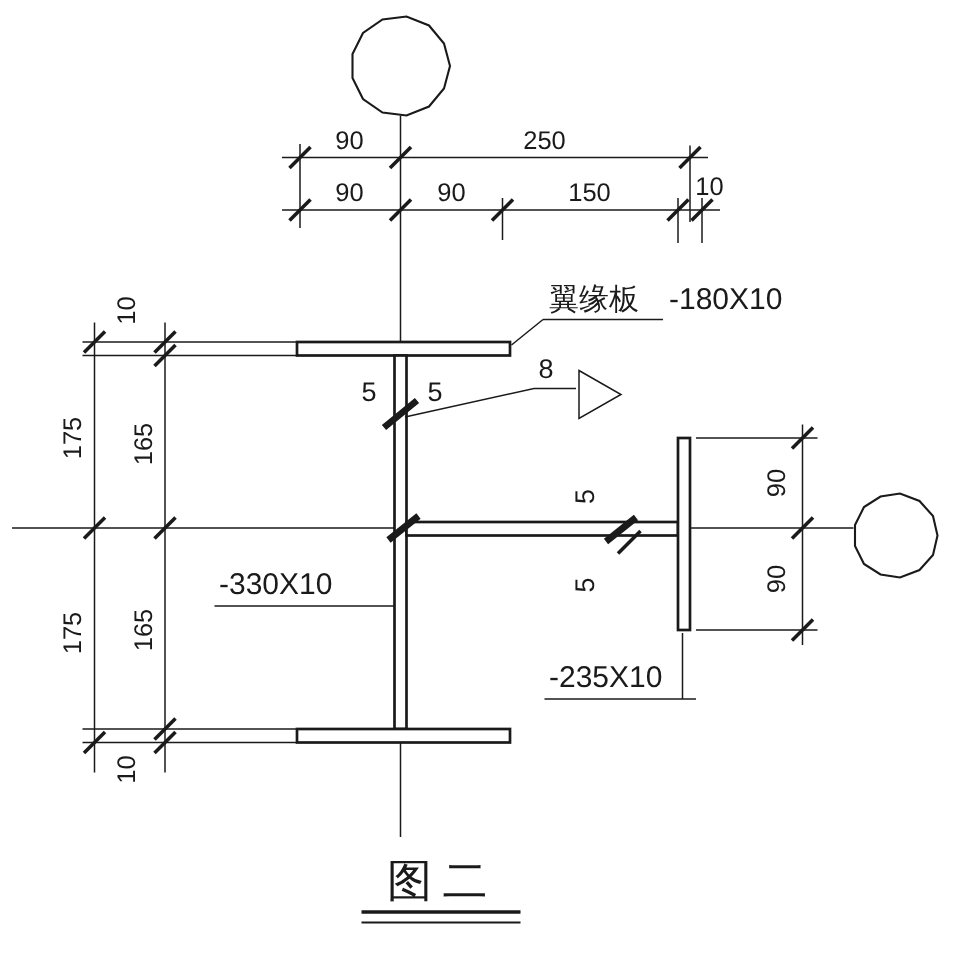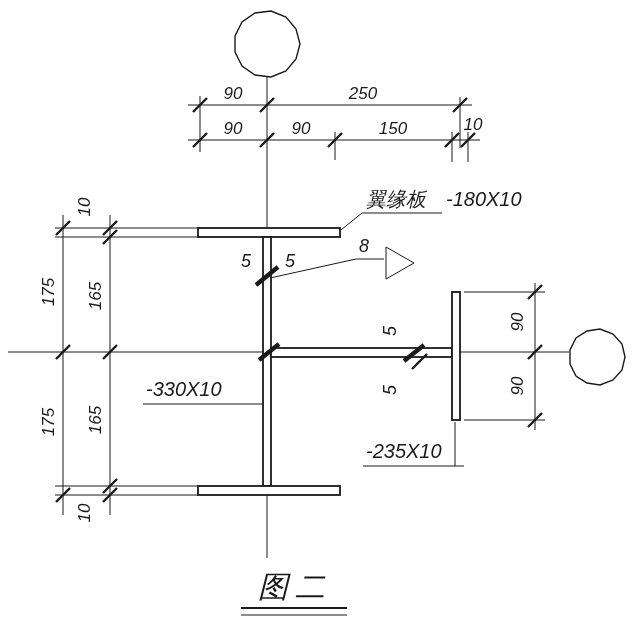--- a/index.html
+++ b/index.html
@@ -1,17 +1,17 @@
 <!DOCTYPE html>
 <html style="--line: #1a1a1a; --bg: #ffffff;"><head>
 <meta charset="utf-8">
 <style>
   :root { --line:#1a1a1a; --bg:#ffffff; }
   html,body { margin:0; padding:0; background:var(--bg); }
-  .frame { width:640px; height:640px; position:relative; background:var(--bg); overflow:hidden;font-style:italic; }
+  .frame { width:640px; height:640px; position:relative; background:var(--bg); overflow:hidden; }
   svg { display:block; }
   svg text { font-family:"Liberation Sans", sans-serif; fill:var(--line); }
   .dim-text   { font-size:17px; }
   .weld-text  { font-size:18px; }
   .label-text { font-size:20px; }
   .title-text { font-size:30px; letter-spacing:7px; }
   .thin  { stroke:var(--line); stroke-width:1;   fill:none; }
   .med   { stroke:var(--line); stroke-width:1.8; fill:#ffffff; }
   .tick  { stroke:var(--line); stroke-width:2.4; fill:none; }
   .weld  { stroke:var(--line); stroke-width:4.5; fill:none; }

